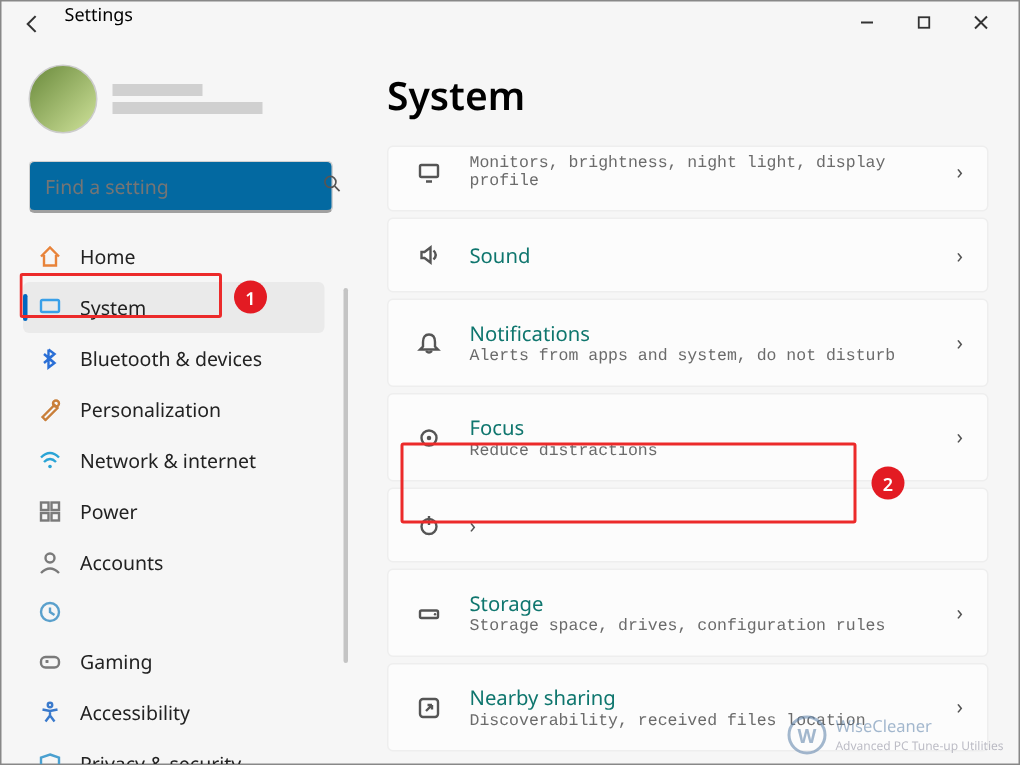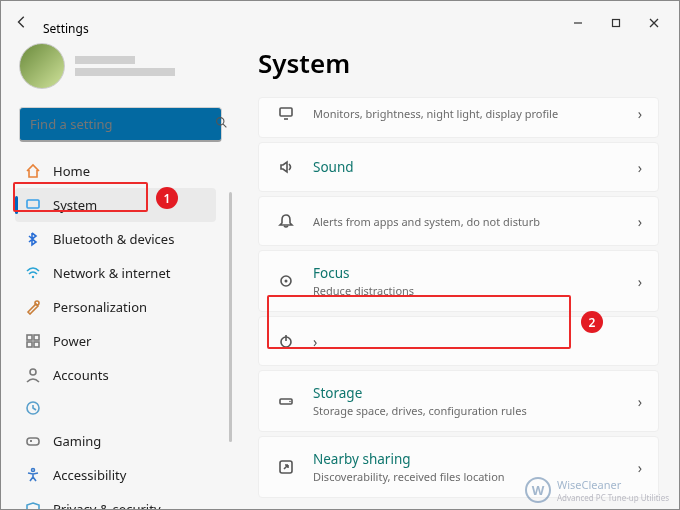--- a/index.html
+++ b/index.html
@@ -1,18 +1,18 @@
 <!DOCTYPE html>
 <html><head>
 <meta charset="utf-8">
 <style>
 * { margin: 0; padding: 0; box-sizing: border-box; font-family: "Segoe UI", system-ui, sans-serif; }
 body { background: #fff; width: 680px; height: 510px; overflow: hidden; position: relative; }
 .window { width: 680px; height: 510px; background: #f6f6f6; border: 1px solid #888; position: relative; overflow: hidden; }
-.titlebar { height: 36px; display: flex; align-items: flex-end; padding: 0 6px; }
+.titlebar { height: 36px; display: flex; align-items: flex-start; padding: 0 6px; }
 .back-btn { width: 30px; height: 30px; display: flex; align-items: center; justify-content: center; font-size: 16px; cursor: pointer; }
 .win-title { font-size: 12px; margin-left: 6px; }
 .win-controls { margin-left: auto; display: flex; }
 .win-ctrl { width: 38px; height: 28px; display: flex; align-items: center; justify-content: center; font-size: 12px; cursor: pointer; }
 .body { display: flex; height: calc(100% - 36px); }
 .sidebar { width: 235px; padding: 0 10px 0 14px; position: relative; overflow: hidden; }
 .profile { display: flex; align-items: center; gap: 10px; padding: 6px 4px 14px; }
 .avatar { width: 46px; height: 46px; border-radius: 50%; background: linear-gradient(135deg,#6a8a3c,#cfe29a); border: 1px solid #ccc; }
 .obf-lines { display: flex; flex-direction: column; gap: 4px; }
 .obf-line { height: 8px; background: #d0d0d0; }
@@ -30,21 +30,21 @@
 
 .main { flex: 1; padding: 0 20px 0 22px; overflow-y: auto; overflow-x: hidden; position: relative; }
 .main::-webkit-scrollbar { width: 4px; }
 .main::-webkit-scrollbar-thumb { background: #b0b0b0; border-radius: 2px; }
 .page-title { font-size: 26px; font-weight: 600; margin: 8px 0 16px; }
 .card { background: #fcfcfc; border: 1px solid #eee; border-radius: 4px; padding: 13px 16px; display: flex; align-items: center; gap: 16px; margin-bottom: 4px; cursor: pointer; position: relative; }
 .card.first { padding-top: 4px; }
 .card-icon { width: 22px; height: 22px; display: flex; align-items: center; justify-content: center; }
 .card-body { flex: 1; }
 .card-title { font-size: 13.5px; color: #0f766e; }
-.card-sub { font-size: 11px; color: #6b6b6b; margin-top: 1px; }
+.card-sub { font-size: 11px; color: #6b6b6b; margin-top: 1px; font-family: Liberation Mono, monospace; }
 .chev { font-size: 14px; color: #555; }
 
 .annot-box { position: absolute; border: 2.5px solid #ec2a2a; border-radius: 2px; pointer-events: none; }
 .a1 { left: 12px; top: 181px; width: 135px; height: 30px; }
 .a2 { left: 266px; top: 294px; width: 304px; height: 54px; }
 .badge { position: absolute; width: 22px; height: 22px; background: #e31b23; color: #fff; border-radius: 50%; display: flex; align-items: center; justify-content: center; font-size: 12px; font-weight: 600; pointer-events: none; }
 .b1 { left: 155px; top: 186px; }
 .b2 { left: 580px; top: 310px; }
 .sb-scroll { position:absolute; right:4px; top:155px; width:3px; height:250px; background:#c4c4c4; border-radius:2px; pointer-events:none;}
 .wm { position:absolute; right:10px; bottom:6px; display:flex; align-items:center; gap:6px; opacity:0.55; font-size:11px; color:#5a7fa8; pointer-events:none;}
@@ -121,34 +121,34 @@
             <span class="nav-icon">
               <svg width="16" height="16" viewBox="0 0 16 16">
                 <path d="M7 2 L11 5 L7 8 L11 11 L7 14 V2 M4 5 L11 11 M4 11 L11 5" stroke="#2a6fd6" stroke-width="1.6" fill="none"></path>
               </svg>
             </span>
             <span>Bluetooth &amp; devices</span>
           </div>
           <div class="nav-item">
             <span class="nav-icon">
               <svg width="16" height="16" viewBox="0 0 16 16">
+                <path d="M3 13 L11 5 L13 7 L5 15 Z" stroke="#c97f3a" stroke-width="1.6" fill="none"></path>
+                <circle cx="12" cy="4" r="2" stroke="#c97f3a" stroke-width="1.6" fill="none"></circle>
+              </svg>
+            </span>
+            <span>Personalization</span>
+          </div>
+          <div class="nav-item">
+            <span class="nav-icon">
+              <svg width="16" height="16" viewBox="0 0 16 16">
                 <path d="M2 6 Q8 0 14 6 M4 9 Q8 5 12 9" stroke="#2aa4d6" stroke-width="1.6" fill="none"></path>
                 <circle cx="8" cy="12" r="1.2" fill="#2aa4d6"></circle>
               </svg>
             </span>
             <span>Network &amp; internet</span>
-          </div>
-          <div class="nav-item">
-            <span class="nav-icon">
-              <svg width="16" height="16" viewBox="0 0 16 16">
-                <path d="M3 13 L11 5 L13 7 L5 15 Z" stroke="#c97f3a" stroke-width="1.6" fill="none"></path>
-                <circle cx="12" cy="4" r="2" stroke="#c97f3a" stroke-width="1.6" fill="none"></circle>
-              </svg>
-            </span>
-            <span>Personalization</span>
           </div>
           <div class="nav-item">
             <span class="nav-icon">
               <svg width="16" height="16" viewBox="0 0 16 16">
                 <rect x="2" y="2" width="5" height="5" stroke="#7a7a7a" stroke-width="1.6" fill="none"></rect>
                 <rect x="9" y="2" width="5" height="5" stroke="#7a7a7a" stroke-width="1.6" fill="none"></rect>
                 <rect x="2" y="9" width="5" height="5" stroke="#7a7a7a" stroke-width="1.6" fill="none"></rect>
                 <rect x="9" y="9" width="5" height="5" stroke="#7a7a7a" stroke-width="1.6" fill="none"></rect>
               </svg>
             </span>
@@ -229,20 +229,21 @@
             <div class="chev">›</div>
           </div>
           <div class="card">
             <div class="card-icon">
               <svg width="16" height="16" viewBox="0 0 16 16">
                 <path d="M8 2 Q12 2 12 7 V10 L14 12 H2 L4 10 V7 Q4 2 8 2" stroke="#555" stroke-width="1.6" fill="none"></path>
                 <path d="M6 13 Q8 15 10 13" stroke="#555" stroke-width="1.6" fill="none"></path>
               </svg>
             </div>
             <div class="card-body">
+              <div class="card-title">Notifications</div>
               <div class="card-sub">Alerts from apps and system, do not disturb</div>
             </div>
             <div class="chev">›</div>
           </div>
           <div class="card">
             <div class="card-icon">
               <svg width="16" height="16" viewBox="0 0 16 16">
                 <circle cx="8" cy="8" r="5" stroke="#555" stroke-width="1.6" fill="none"></circle>
                 <circle cx="8" cy="8" r="1.5" fill="#555"></circle>
               </svg>

